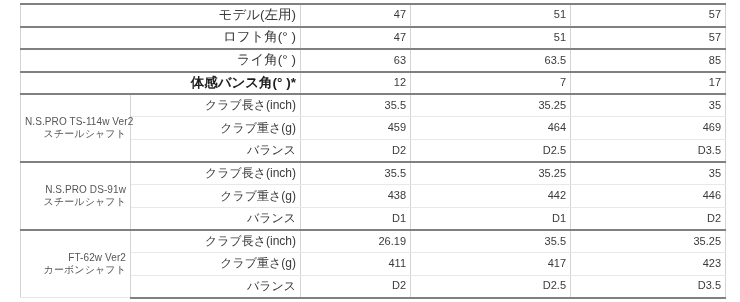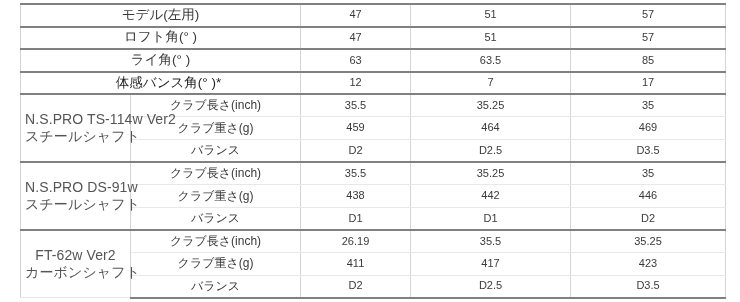--- a/index.html
+++ b/index.html
@@ -32,48 +32,48 @@
   table.spec col.c-val2 { width: 160px; }
   table.spec col.c-val3 { width: 155px; }
 
   table.spec td {
     border-left: 1px solid #d4d4d4;
     border-right: 1px solid #d4d4d4;
     border-top: 1px solid #e8e8e8;
     border-bottom: 1px solid #e8e8e8;
     font-size: 13px;
     color: #3a3a3a;
-    text-align: center;
+    text-align: right;
     vertical-align: middle;
     padding: 0 4px;
     line-height: 1.25;
     height: 22.6px;
     box-sizing: border-box;
     background: #ffffff;
   }
   
   table.spec tr.thick-top > td { border-top: 2px solid #808080; }
   table.spec tr.thick-bottom > td { border-bottom: 2px solid #808080; }
 
   table.spec td.group-label {
-    font-size: 14px;
+    font-size: 10px;
     color: #555555;
     letter-spacing: 0.1px;
     border-left: 1px solid #d4d4d4;
     border-right: 1px solid #d4d4d4;
   }
   table.spec td.metric-label {
     font-size: 12px;
     color: #3a3a3a;
   }
   table.spec td.metric-label.wide {
     font-size: 13.5px;
   }
   table.spec td.bold-row {
-    font-weight: normal;
+    font-weight: bold;
     color: #1f1f1f;
     padding-left: 20px;
   }
   table.spec td.val {
     font-size: 11px;
     color: #3a3a3a;
   }
   .nowrap { white-space: nowrap; }
   .lbl-line { display: block; }
 </style>

